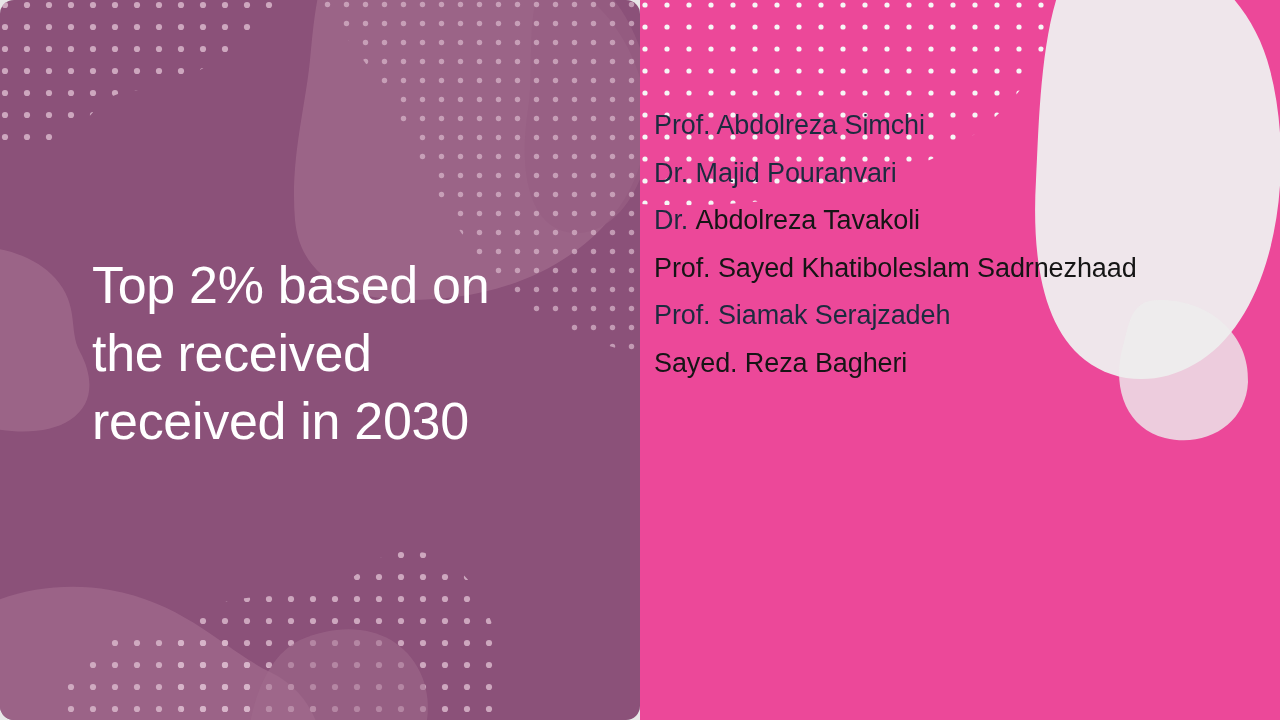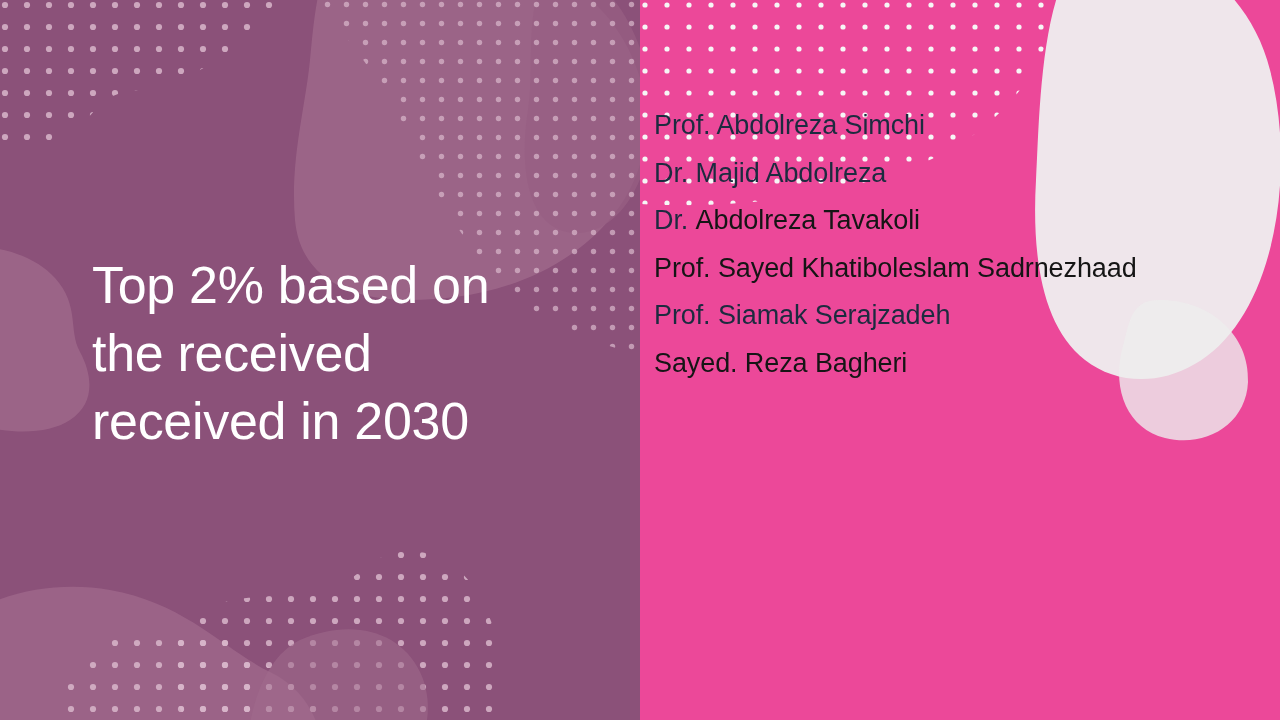--- a/index.html
+++ b/index.html
@@ -22,20 +22,21 @@
 
   
   .left-panel {
     position: absolute;
     left: 0;
     top: 0;
     width: 640px;
     height: 720px;
     background: #8b5179;
     overflow: hidden;
+    border-radius: 14px;
   }
 
   .left-deco { position: absolute; inset: 0; overflow: hidden; pointer-events: none; }
   .left-deco svg { display: block; width: 640px; height: 720px; }
 
   .title-block {
     position: absolute;
     left: 92px;
     top: 251px;
     width: 470px;
@@ -196,21 +197,21 @@
       </svg>
     </div>
 
     <div class="names-list">
 
       <div class="name-line navy">
         <span>Prof. Abdolreza Simchi</span>
       </div>
 
       <div class="name-line navy">
-        <span>Dr. Majid Abdolreza</span>
+        <span>Dr. Majid Pouranvari</span>
       </div>
 
       <div class="name-line">
         <span class="pfx-navy">Dr.</span><span class="rest-black">&nbsp;</span><span class="rest-black">Abdolreza Tavakoli</span>
       </div>
 
 
       <div class="name-line black">
         <span>Prof. Sayed Khatiboleslam Sadrnezhaad</span>
       </div>

